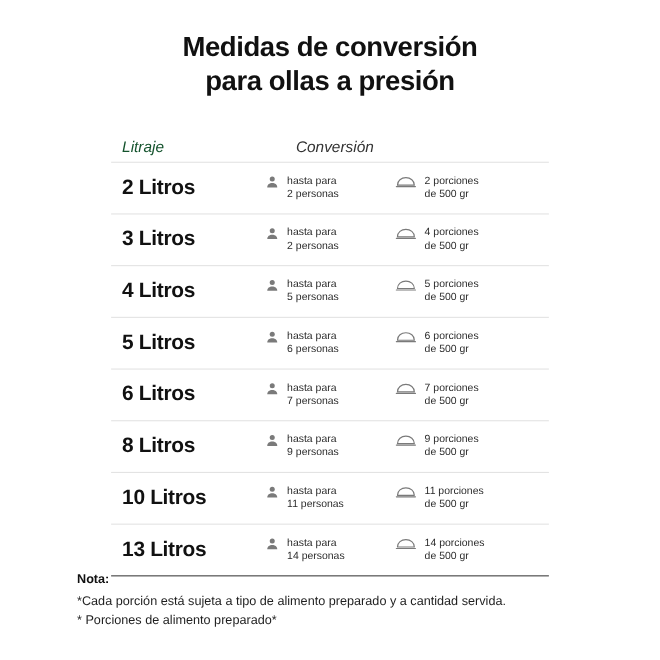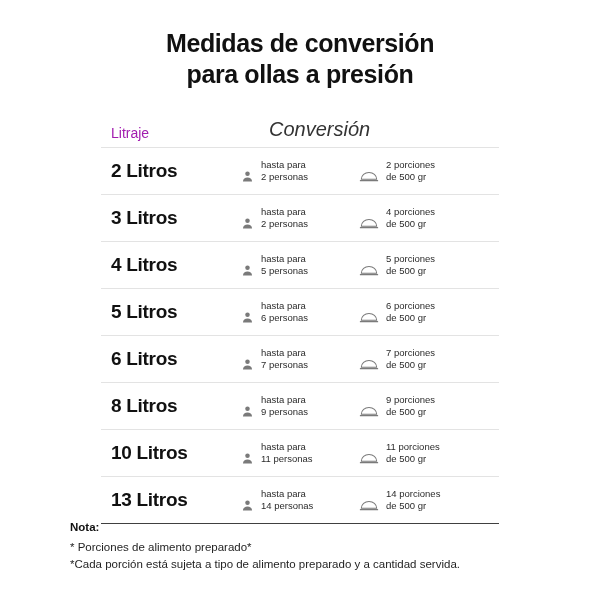--- a/index.html
+++ b/index.html
@@ -43,25 +43,26 @@
     display: flex;
     align-items: flex-end;
     height: 34px;
     padding: 0 0 6px 0;
   }
   .head-litraje {
     width: 140px;
     padding-left: 10px;
     box-sizing: border-box;
     font-size: 14px;
-    color: #a21caf;
+    font-style: italic;
+    color: #14532d;
   }
   .head-conversion {
     flex: 1;
-    font-size: 20px;
+    font-size: 14px;
     font-style: italic;
     color: #333333;
     padding-left: 28px;
   }
 
   .row {
     display: flex;
     align-items: center;
     height: 46px;
     border-top: 1px solid #e3e3e3;
@@ -73,21 +74,21 @@
     width: 140px;
     box-sizing: border-box;
     padding-left: 10px;
     font-size: 19px;
     font-weight: bold;
     color: #111111;
     letter-spacing: -0.3px;
   }
   .cell-people, .cell-portions {
     display: flex;
-    align-items: flex-end;
+    align-items: flex-start;
     gap: 7px;
   }
   .cell-people {
     width: 118px;
   }
   .cell-portions {
     width: 130px;
   }
   .two-line {
     font-size: 9.5px;
@@ -360,17 +361,17 @@
           <span>14 porciones</span>
           <span>de 500 gr</span>
         </span>
       </div>
     </div>
 
   </div>
 
   <div class="notes">
     <div class="notes-title">Nota:</div>
+    <div class="note-line">*Cada porción está sujeta a tipo de alimento preparado y a cantidad servida.</div>
     <div class="note-line">* Porciones de alimento preparado*</div>
-    <div class="note-line">*Cada porción está sujeta a tipo de alimento preparado y a cantidad servida.</div>
   </div>
 
 </div>
 
 </body></html>

